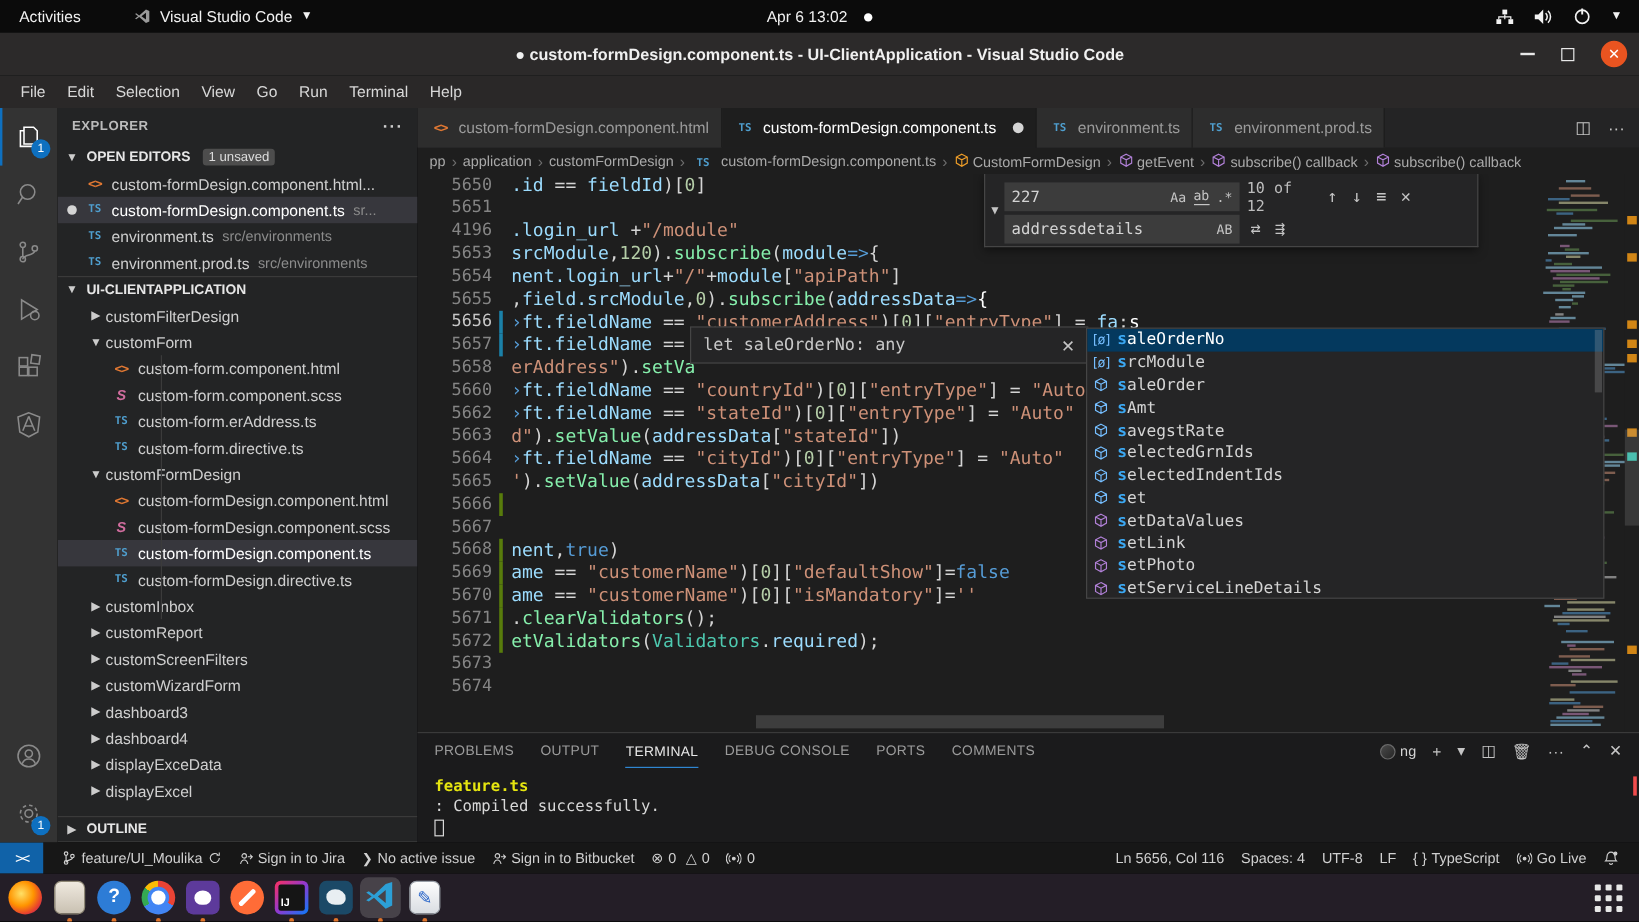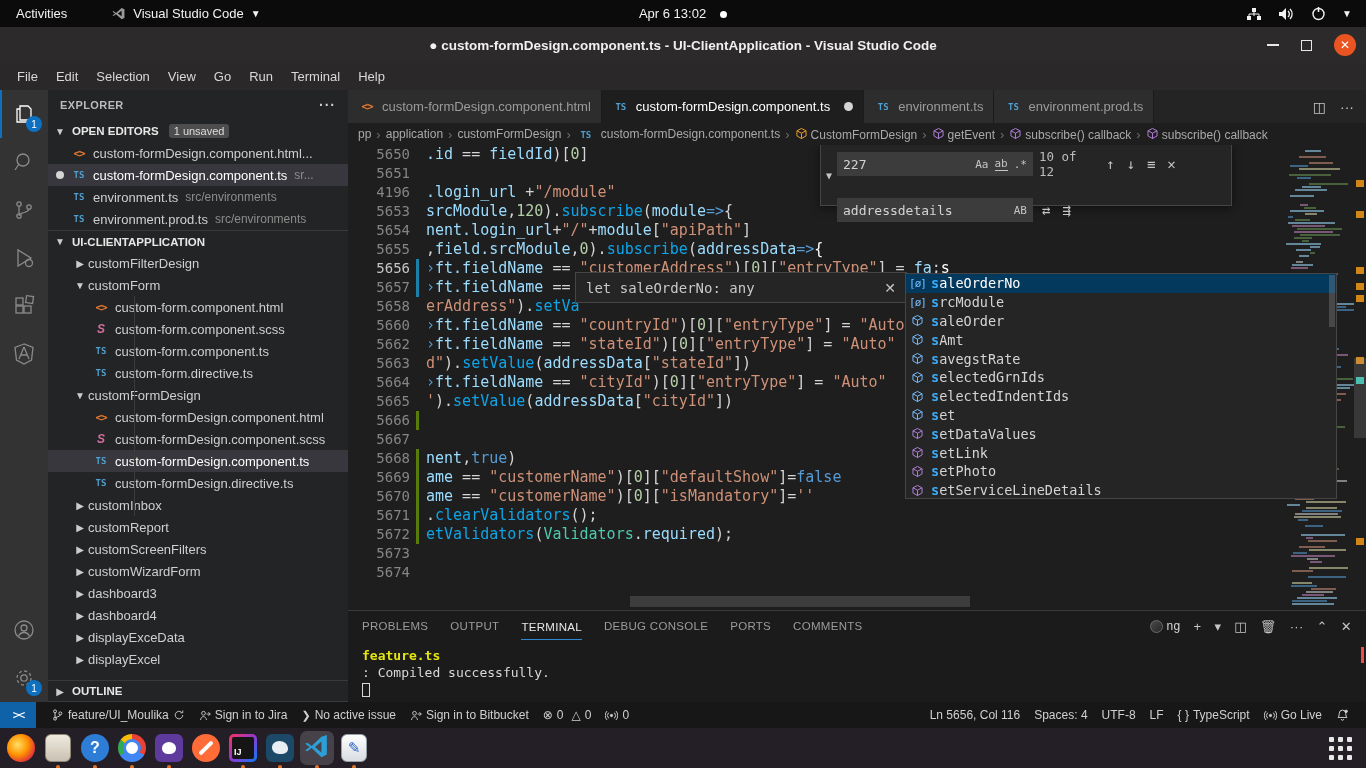--- a/index.html
+++ b/index.html
@@ -68,33 +68,33 @@
 
   #code { position:absolute; left:0; top:55px; width:1018px; height:465px; overflow:hidden; font-family:"DejaVu Sans Mono",monospace; font-size:15px; }
   .cline { height:19px; line-height:19px; display:flex; white-space:pre; }
   .cline .num { width:62px; text-align:right; color:#858585; font-size:14px; flex:none;}
   .cline.cur .num { color:#c6c6c6; }
   .cline .gut { width:16px; flex:none; position:relative;}
   .gut.mod::after, .gut.add::after { content:""; position:absolute; left:6px; top:0; bottom:0; width:3px; }
   .gut.mod::after { background:#1b81a8; }
   .gut.add::after { background:#587c0c; }
   .t-kw{color:#569cd6}.t-var{color:#9cdcfe}.t-str{color:#ce9178}.t-num{color:#b5cea8}
-  .t-fn{color:#0ea5e9}.t-p{color:#d4d4d4}.t-cls{color:#4ec9b0}.t-w{color:#fff}
+  .t-fn{color:#86efac}.t-p{color:#d4d4d4}.t-cls{color:#4ec9b0}.t-w{color:#fff}
 
   
   #minimap { position:absolute; right:12px; top:0; width:70px; height:465px; background:#1e1e1e; overflow:hidden;}
   #ruler { position:absolute; right:0; top:0; width:12px; height:465px; background:#1e1e1e; }
   .rmark { position:absolute; left:2px; width:8px; height:7px; }
   #vslider { position:absolute; right:0; top:213px; width:12px; height:80px; background:rgba(180,180,180,.18); }
   #hscroll { position:absolute; left:282px; top:451px; width:340px; height:11px; background:rgba(121,121,121,.35); }
 
   
   #find { position:absolute; left:472px; top:0; width:412px; height:61px; background:#252526; border:1px solid #454545; border-top:none; box-shadow:0 2px 8px rgba(0,0,0,.5); display:flex; z-index:30; font-size:13px;}
   #find .collapse { width:16px; display:flex; align-items:center; justify-content:center; color:#c5c5c5; font-size:10px; }
-  #find .col { flex:1; padding:4px 6px 4px 0; display:flex; flex-direction:column; gap:19px;}
+  #find .col { flex:1; padding:4px 6px 4px 0; display:flex; flex-direction:column; gap:0;}
   .frow { display:flex; align-items:center; gap:6px; }
   .finput { background:#3c3c3c; color:#d4d4d4; height:24px; display:flex; align-items:center; padding:0 6px; width:196px; font-size:13px; }
   .finput .val { flex:1; }
   .fopts { display:flex; gap:6px; color:#c5c5c5; font-size:11px; align-items:center;}
   .fopts .u { border-bottom:1px solid #c5c5c5; }
   .fcount { color:#bdbdbd; font-size:12.5px; width:58px; }
   .fbtn { color:#c5c5c5; font-size:14px; padding:0 3px; }
 
   
   #hover { position:absolute; left:227px; top:127px; width:332px; height:31px; background:#252526; border:1px solid #454545; display:flex; align-items:center; padding:0 10px; font-family:"DejaVu Sans Mono",monospace; font-size:14px; color:#c8c8c8; z-index:25;}
@@ -320,21 +320,21 @@
         <span>custom-form.component.html</span>
       </div>
       <div class="row" style="padding-left: 40px;">
         <span style="width: 4px;"></span>
         <span class="ficon i-scss">S</span>
         <span>custom-form.component.scss</span>
       </div>
       <div class="row" style="padding-left: 40px;">
         <span style="width: 4px;"></span>
         <span class="ficon i-ts">TS</span>
-        <span>custom-form.component.ts</span>
+        <span>custom-form.erAddress.ts</span>
       </div>
       <div class="row" style="padding-left: 40px;">
         <span style="width: 4px;"></span>
         <span class="ficon i-ts">TS</span>
         <span>custom-form.directive.ts</span>
       </div>
       <div class="row" style="padding-left: 24px;">
         <span class="chevtree">▼</span>
         <span>customFormDesign</span>
       </div>

